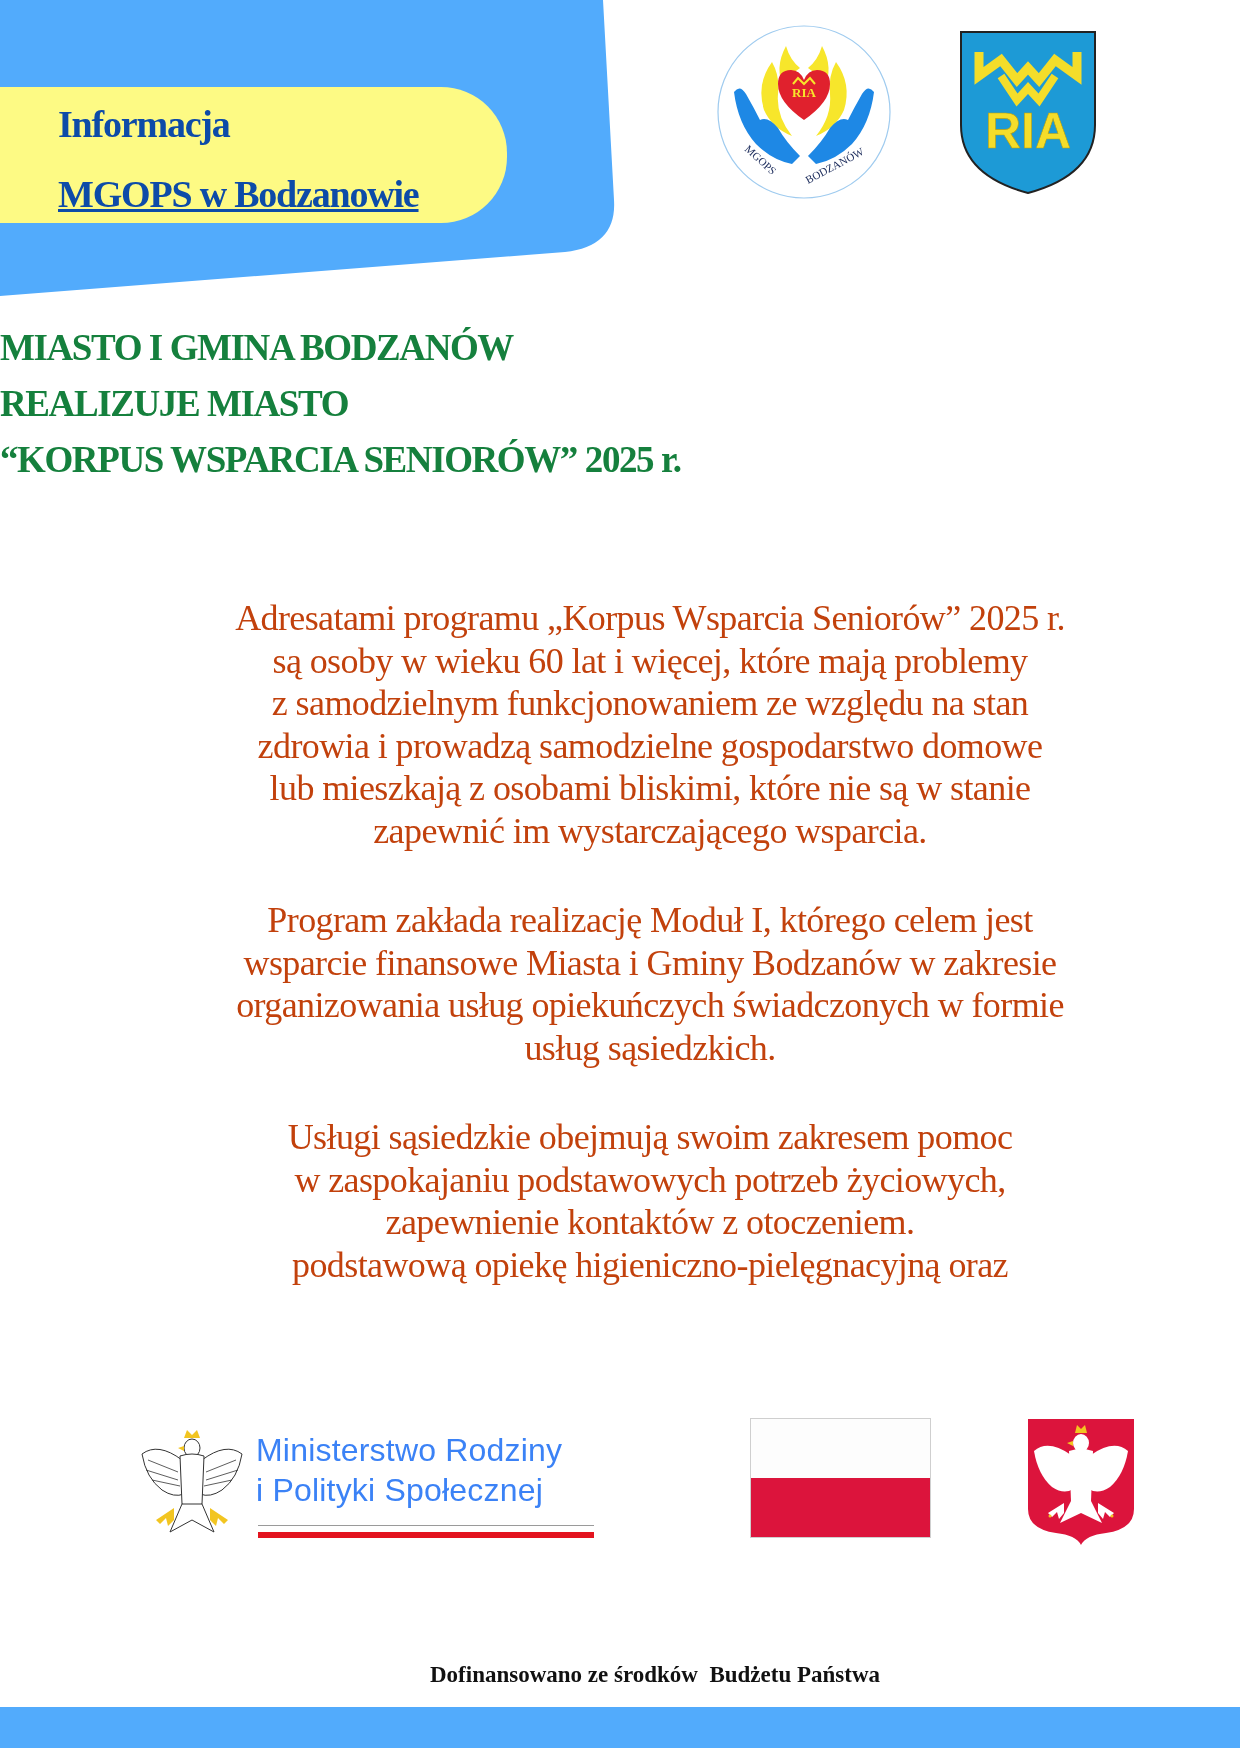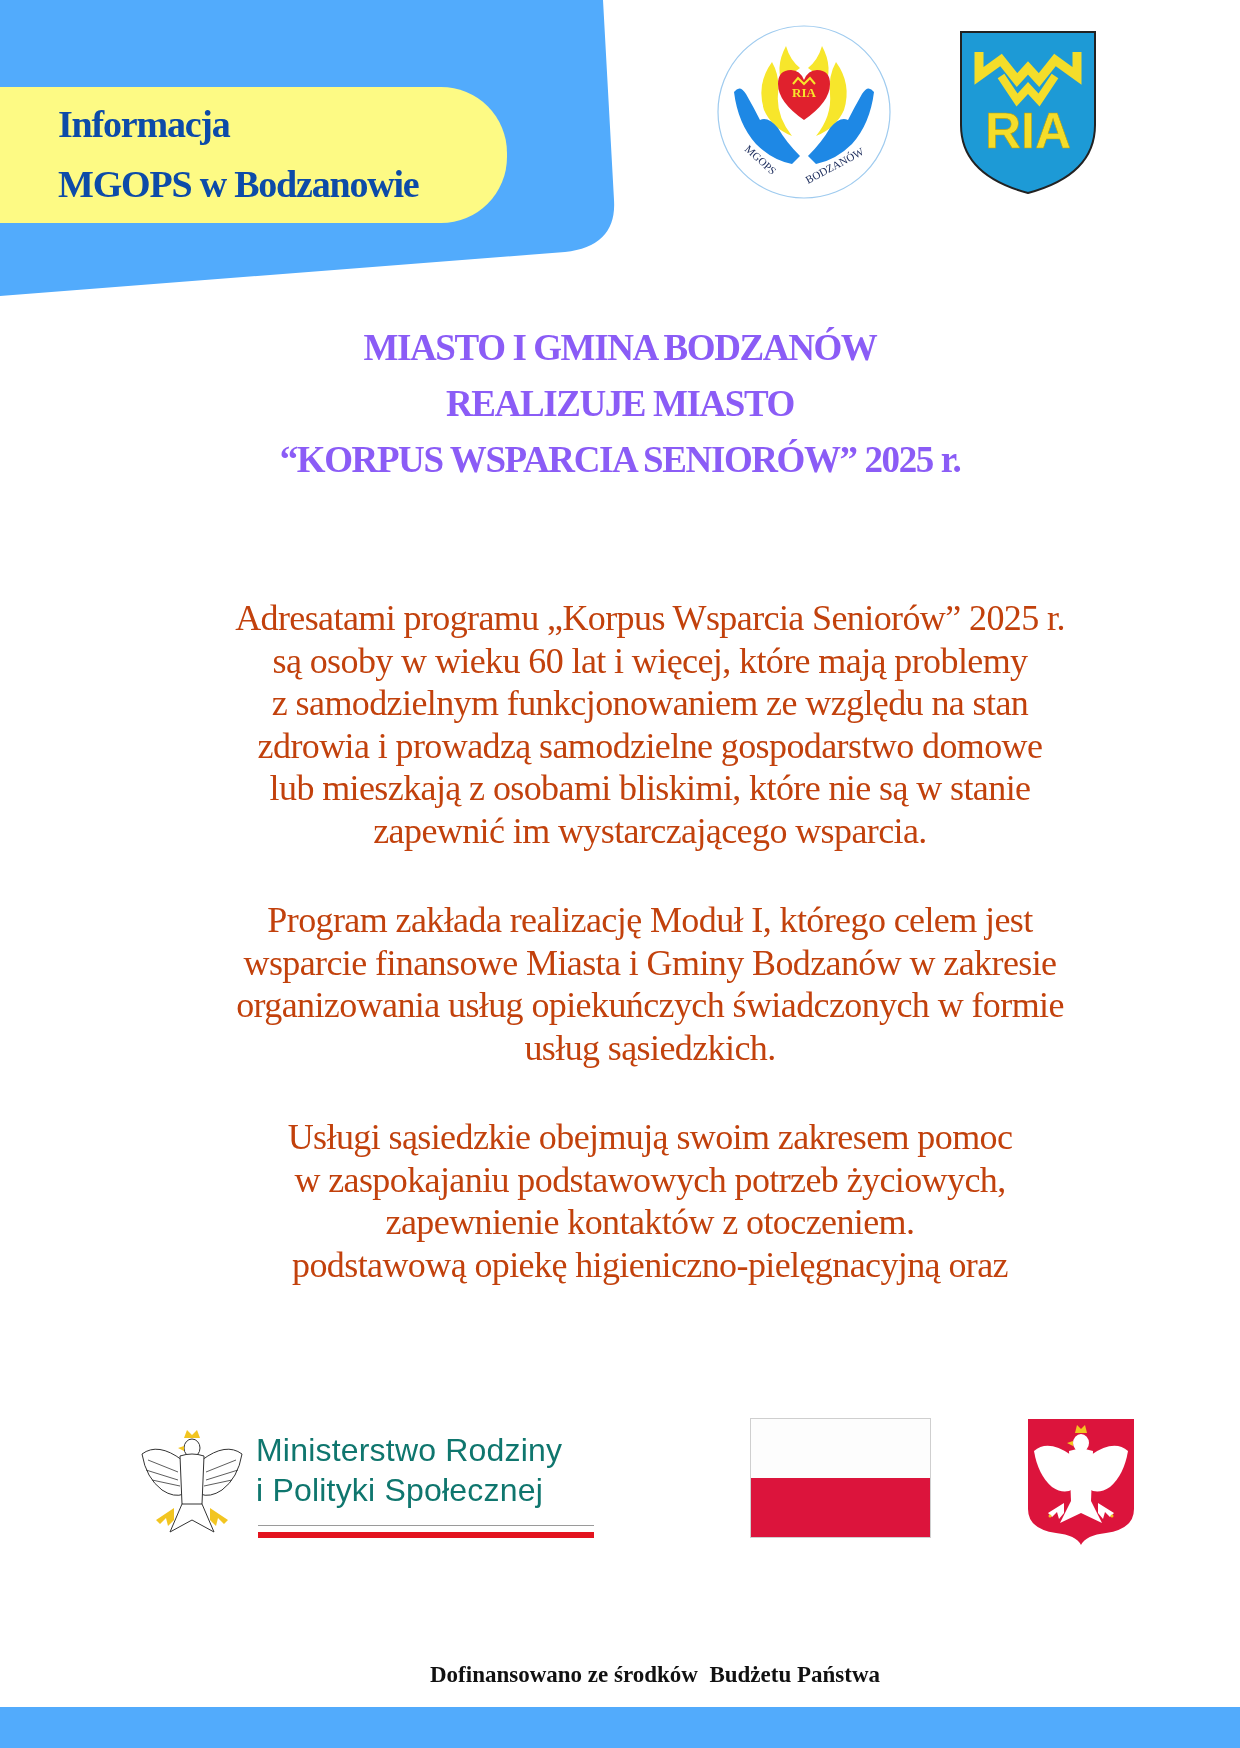--- a/index.html
+++ b/index.html
@@ -12,46 +12,46 @@
   .badge {
     position: absolute; left: 0; top: 87px; width: 507px; height: 136px;
     background: #fdfa84; border-radius: 0 66px 66px 0;
   }
   .badge-line {
     position: absolute; left: 58px; color: #0d4ba8;
     font-family: "Liberation Serif", serif; font-weight: bold;
     font-size: 38px; letter-spacing: -1.2px; white-space: nowrap;
   }
   .badge-line.l1 { top: 102px; }
-  .badge-line.l2 { top: 162px; }
+  .badge-line.l2 { top: 172px; text-decoration: underline; }
   .logo-mgops { position: absolute; left: 716px; top: 24px; width: 176px; height: 176px; }
   .logo-coat { position: absolute; left: 959px; top: 30px; width: 138px; height: 165px; }
 
   .title {
-    position: absolute; left: 0; width: 1240px; top: 320px; text-align: center;
-    color: #8b5cf6; font-family: "Liberation Serif", serif; font-weight: bold;
+    position: absolute; left: 0; width: 1240px; top: 320px; text-align: left;
+    color: #15803d; font-family: "Liberation Serif", serif; font-weight: bold;
     font-size: 37px; line-height: 56px; letter-spacing: -1.4px;
   }
   .title div { white-space: nowrap; }
 
   .para {
     position: absolute; left: 120px; width: 1060px; text-align: center;
     color: #c2410c; font-family: "Liberation Serif", serif;
     font-size: 36px; line-height: 42.5px; letter-spacing: -0.6px;
   }
   .para div { white-space: nowrap; }
   .p1 { top: 597px; }
   .p2 { top: 899px; }
   .p3 { top: 1116px; }
 
   .ministry { position: absolute; left: 138px; top: 1420px; width: 460px; height: 125px; }
   .ministry-eagle { position: absolute; left: 0; top: 4px; width: 108px; height: 118px; }
   .ministry-text {
     position: absolute; left: 118px; font-family: "Liberation Sans", sans-serif;
-    font-size: 32px; color: #0f766e; white-space: nowrap; letter-spacing: 0.2px;
+    font-size: 32px; color: #3b82f6; white-space: nowrap; letter-spacing: 0.2px;
   }
   .ministry-text.t1 { top: 12px; }
   .ministry-text.t2 { top: 52px; }
   .ministry-grey { position: absolute; left: 120px; top: 105px; width: 336px; height: 1px; background: #9a9a9a; }
   .ministry-red { position: absolute; left: 120px; top: 112px; width: 336px; height: 6px; background: #e3141f; }
 
   .flag { position: absolute; left: 750px; top: 1418px; width: 181px; height: 120px; border: 1px solid #cfcfcf; box-sizing: border-box; overflow: hidden; }
   .flag-white { height: 50%; background: #fdfdfd; }
   .flag-red { height: 50%; background: #dc143c; }
   .emblem { position: absolute; left: 1026px; top: 1417px; width: 110px; height: 130px; }

